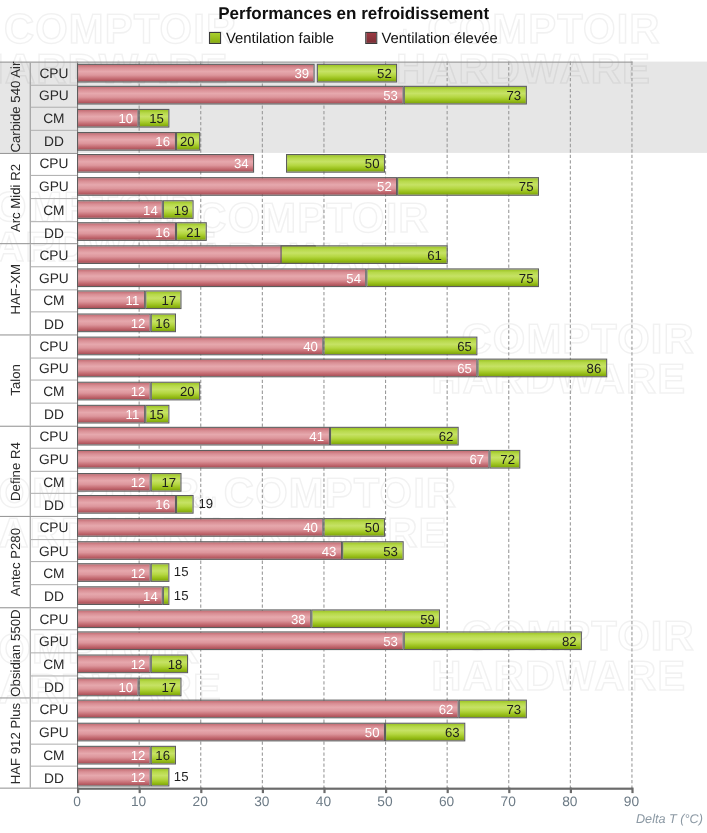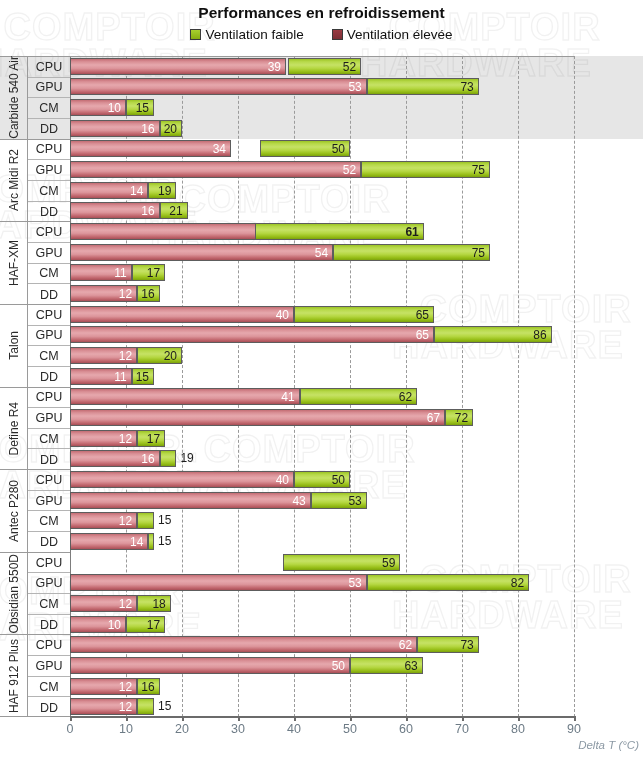--- a/index.html
+++ b/index.html
@@ -240,21 +240,21 @@
           <span class="vlab in-red" style="right: 4px;">16</span>
         </div>
         <div class="seg seg-green" style="left: 89.6px; width: 28px;">
           <span class="vlab in-green" style="right: 4px;">21</span>
         </div>
       </div>
       <div class="bar-row" style="top: 167.078px; width: 504px;">
         <div class="seg seg-red" style="left: 0px; width: 217px;">
           <span class="vlab in-red" style="right: 4px;">33</span>
         </div>
-        <div class="seg seg-green" style="left: 184.8px; width: 169px; font-weight: bold;">
+        <div class="seg seg-green" style="left: 184.8px; width: 152px;">
           <span class="vlab in-green" style="right: 4px;">61</span>
         </div>
       </div>
       <div class="bar-row" style="top: 187.734px; width: 504px;">
         <div class="seg seg-red" style="left: 0px; width: 263.2px;">
           <span class="vlab in-red" style="right: 4px;">54</span>
         </div>
         <div class="seg seg-green" style="left: 263.2px; width: 156.8px;">
           <span class="vlab in-green" style="right: 4px;">75</span>
         </div>
@@ -362,20 +362,23 @@
         <span class="vlab out" style="left: 88px;">15</span>
       </div>
       <div class="bar-row" style="top: 476.922px; width: 504px;">
         <div class="seg seg-red" style="left: 0px; width: 78.4px;">
           <span class="vlab in-red" style="right: 4px;">14</span>
         </div>
         <div class="seg seg-green" style="left: 78.4px; width: 5.6px;"></div>
         <span class="vlab out" style="left: 88px;">15</span>
       </div>
       <div class="bar-row" style="top: 497.578px; width: 504px;">
+        <div class="seg seg-red" style="left: 0px; width: 212.8px;">
+          <span class="vlab in-red" style="right: 4px;">38</span>
+        </div>
         <div class="seg seg-green" style="left: 212.8px; width: 117.6px;">
           <span class="vlab in-green" style="right: 4px;">59</span>
         </div>
       </div>
       <div class="bar-row" style="top: 518.234px; width: 504px;">
         <div class="seg seg-red" style="left: 0px; width: 296.8px;">
           <span class="vlab in-red" style="right: 4px;">53</span>
         </div>
         <div class="seg seg-green" style="left: 296.8px; width: 162.4px;">
           <span class="vlab in-green" style="right: 4px;">82</span>

